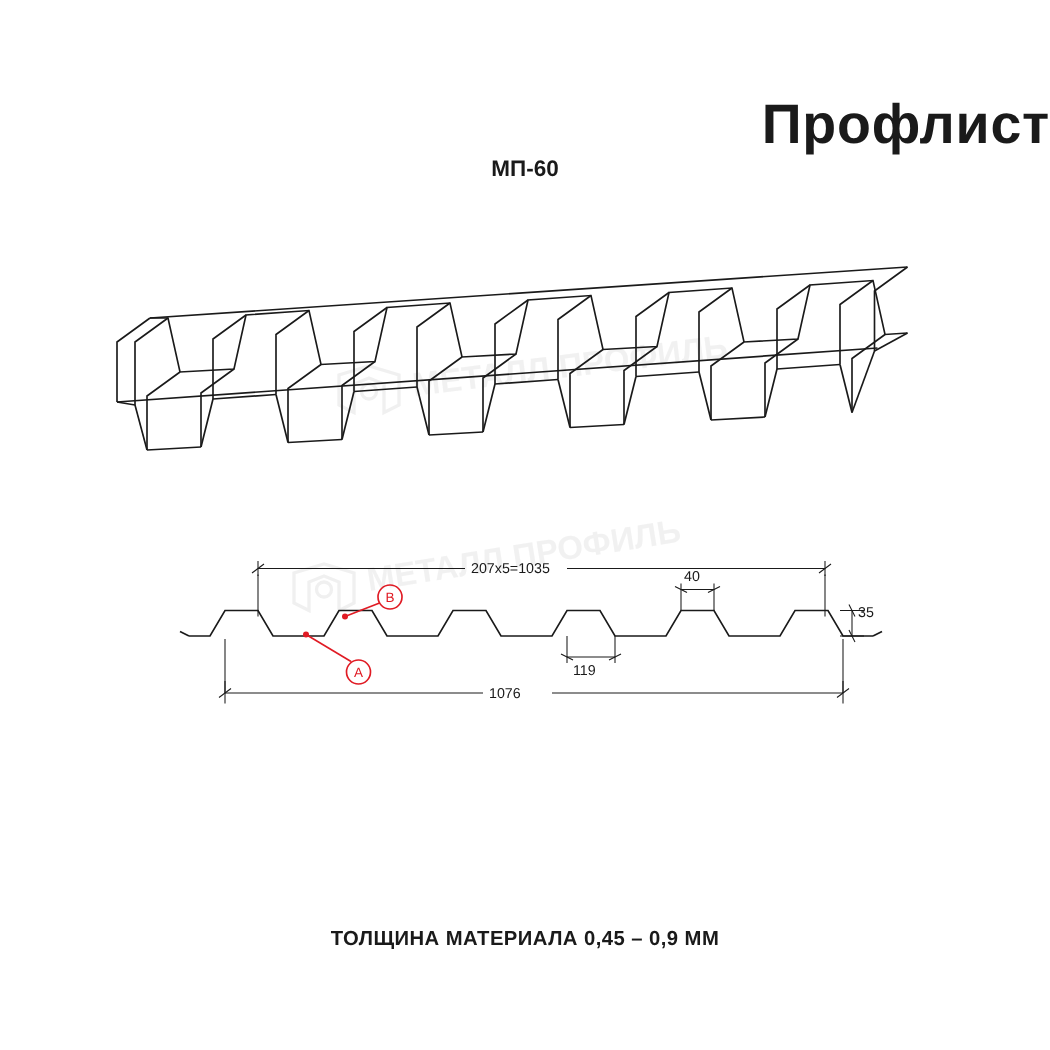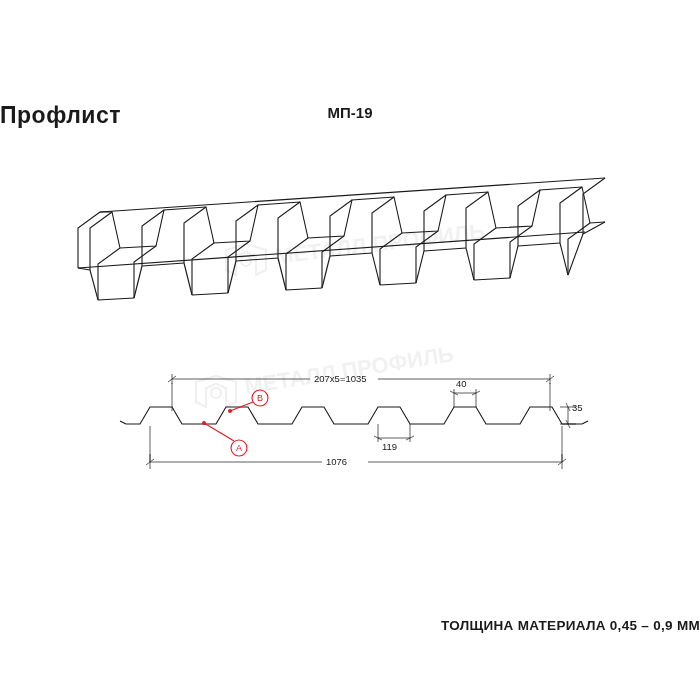--- a/index.html
+++ b/index.html
@@ -18,43 +18,42 @@
   .page {
     position: relative;
     width: 700px;
     height: 700px;
   }
   .title {
     position: absolute;
     top: 62px;
     left: 0;
     width: 700px;
-    text-align: left;
-    font-size: 23px;
+    text-align: right;
+    font-size: 37px;
     font-weight: bold;
     letter-spacing: 0.5px;
     color: #1a1a1a;
-    margin-top: 40px;
   }
   .subtitle {
     position: absolute;
     top: 104px;
     left: 0;
     width: 700px;
     text-align: center;
     font-size: 15px;
     font-weight: bold;
     color: #1a1a1a;
   }
   .footer-note {
     position: absolute;
     top: 618px;
     left: 0;
     width: 700px;
-    text-align: right;
+    text-align: center;
     font-size: 13.5px;
     font-weight: bold;
     letter-spacing: 0.3px;
     color: #1a1a1a;
   }
   .iso-wrap {
     position: absolute;
     top: 160px;
     left: 60px;
     width: 580px;
@@ -104,21 +103,21 @@
         <g transform="translate(2,22)">
           <path d="M6 28 L6 8 L26 2 L46 8 L46 28 L36 33 L36 14 L26 10 L16 14 L16 33 Z" fill="none" stroke="#e4e4e4" stroke-width="2.2"></path>
           <circle cx="26" cy="19" r="5" fill="none" stroke="#e4e4e4" stroke-width="2.2"></circle>
         </g>
         <text x="58" y="42" font-family="Liberation Sans, sans-serif" font-size="22" font-weight="bold" fill="#e7e7e7" transform="rotate(-9 58 42)">МЕТАЛЛ ПРОФИЛЬ</text>
       </g>
     </svg>
   </div>
 
   <div class="title">Профлист</div>
-  <div class="subtitle">МП-19</div>
+  <div class="subtitle">МП-60</div>
 
   <div class="iso-wrap">
     <svg width="580" height="160" viewBox="0 0 580 160">
       <g class="ln">
 
         <path d="M40 52 L545 18"></path>
 
         <path d="M18 108 L525 72"></path>
 
         <path d="M40 52 L52 52 L60 88 L96 86 L104 50 L146 47 L154 83 L190 81 L198 45

